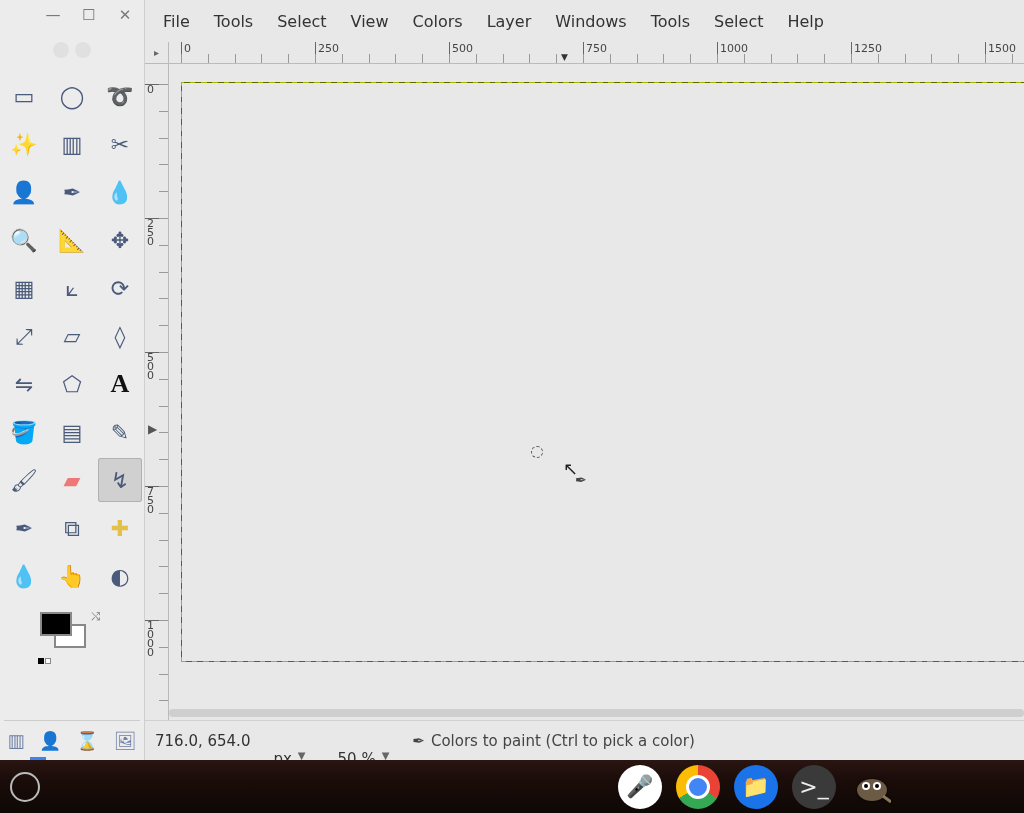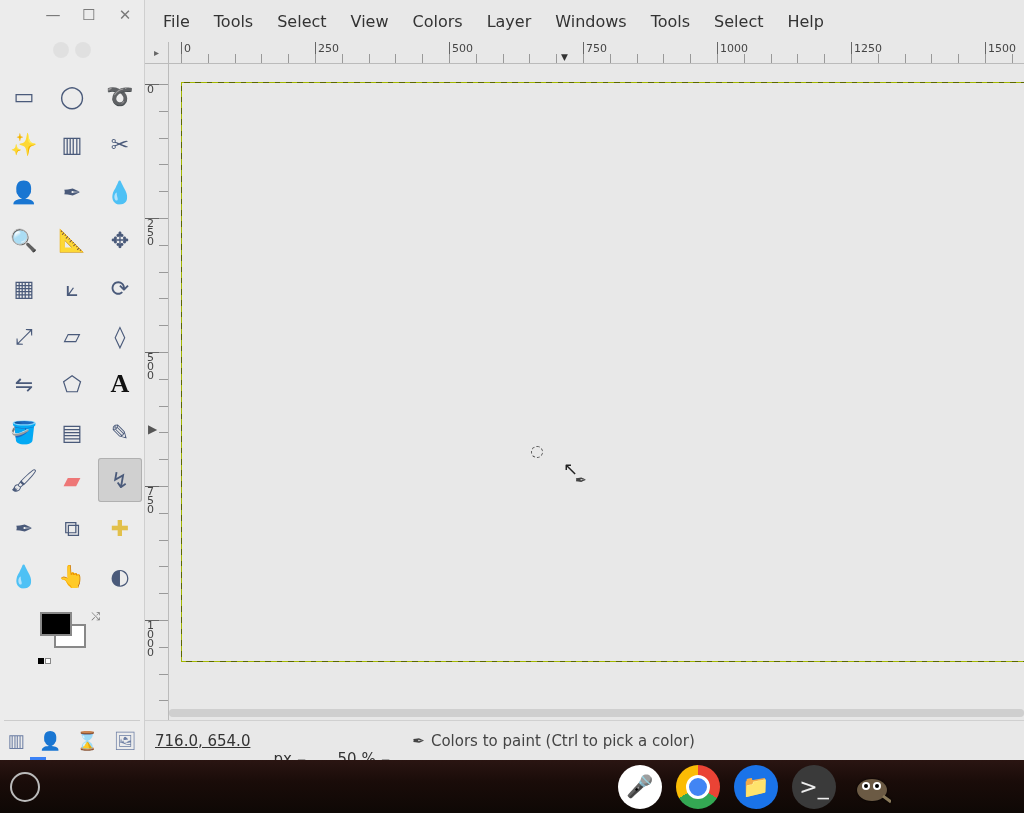--- a/index.html
+++ b/index.html
@@ -182,23 +182,23 @@
 
   .statusbar {
     height:40px;
     background:#e8e8e8;
     border-top:1px solid #d0d0d0;
     display:flex;align-items:center;
     gap:14px;
     padding:0 10px;
     font-size:15px;color:#333;
   }
-  .statusbar .coords{min-width:95px;text-decoration:underline;}
+  .statusbar .coords{min-width:95px;}
   .statusbar .combo{
-    display:flex;align-items:flex-end;gap:6px;
+    display:flex;align-items:flex-start;gap:6px;
     padding:4px 8px;border:1px solid transparent;border-radius:3px;
     cursor:pointer;
     margin-top:36px;
   }
   .statusbar .combo .caret{font-size:10px;color:#666;}
   .statusbar .hint{display:flex;align-items:center;gap:6px;color:#444;}
 
   
   .taskbar {
     position:absolute;left:0;right:0;bottom:0;height:53px;

